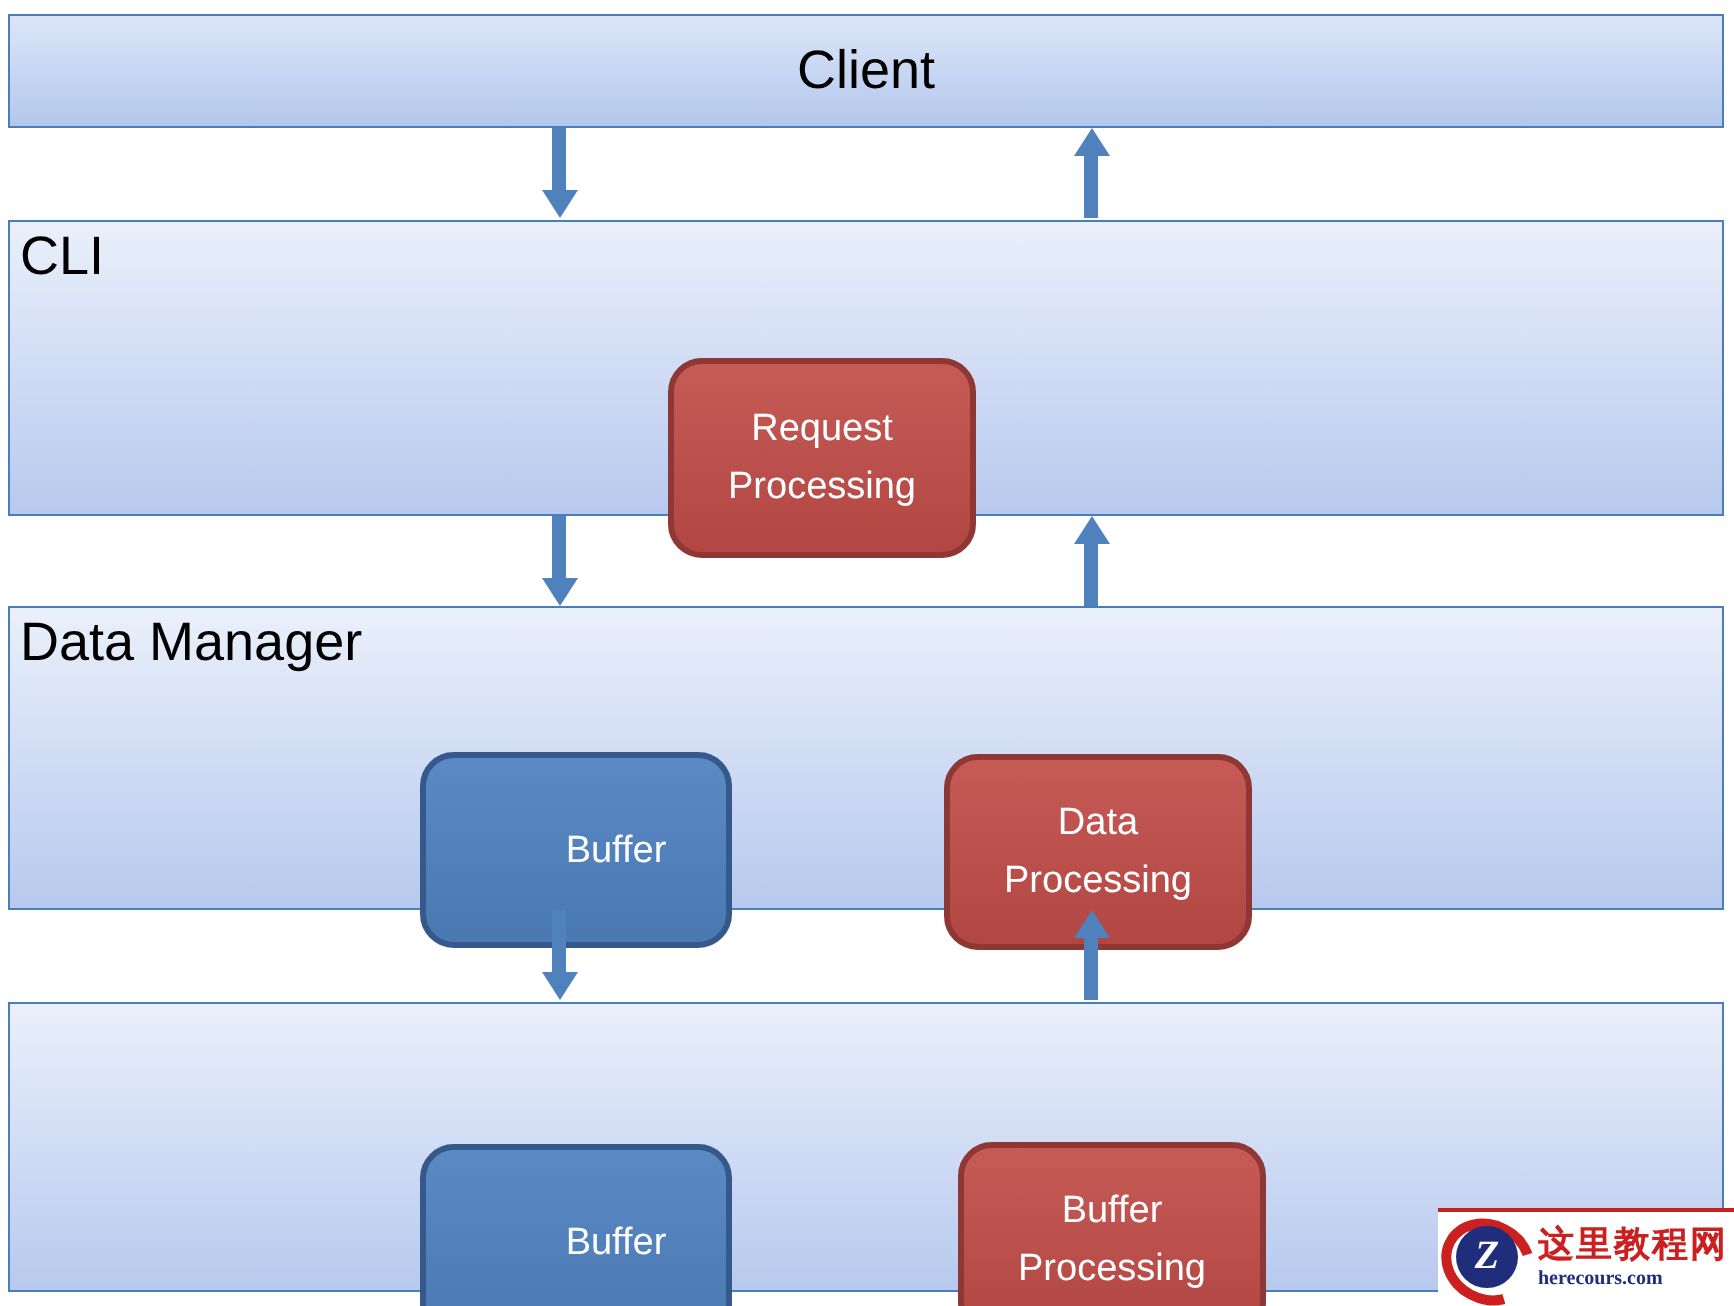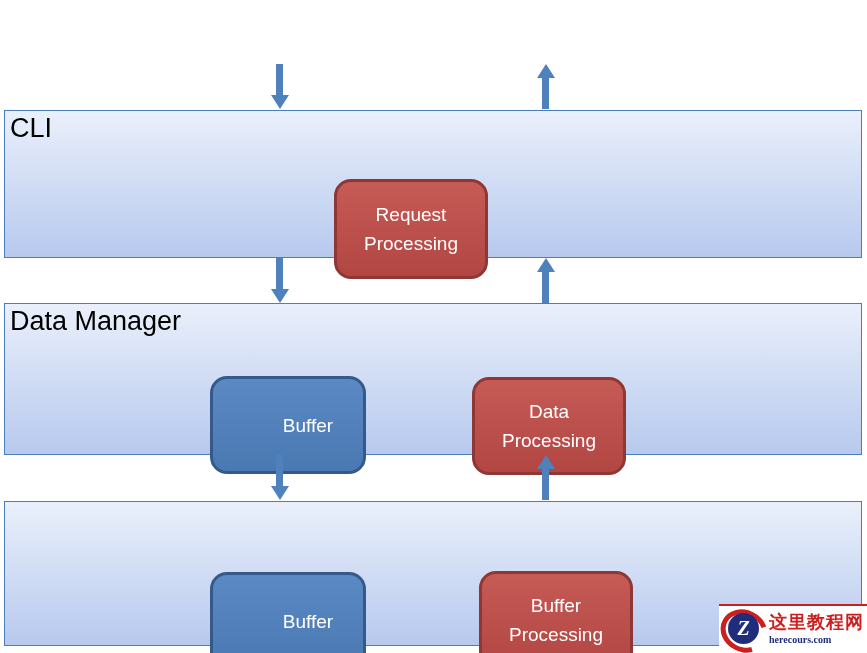--- a/index.html
+++ b/index.html
@@ -86,20 +86,23 @@
   .wm-url{
     color:var(--logo-navy);font-weight:bold;font-size:10px;line-height:16px;
     font-family:"Liberation Serif","DejaVu Serif",serif;white-space:nowrap;
   }
 </style>
 </head>
 <body>
 
 <div id="stage">
 
+  <div class="band band-client">
+    <div class="client-label">Client</div>
+  </div>
 
   <div class="arrow down gap1 col-down">
     <div class="stem"></div>
     <div class="head"></div>
   </div>
   <div class="arrow up gap1 col-up">
     <div class="head"></div>
     <div class="stem"></div>
   </div>
 

